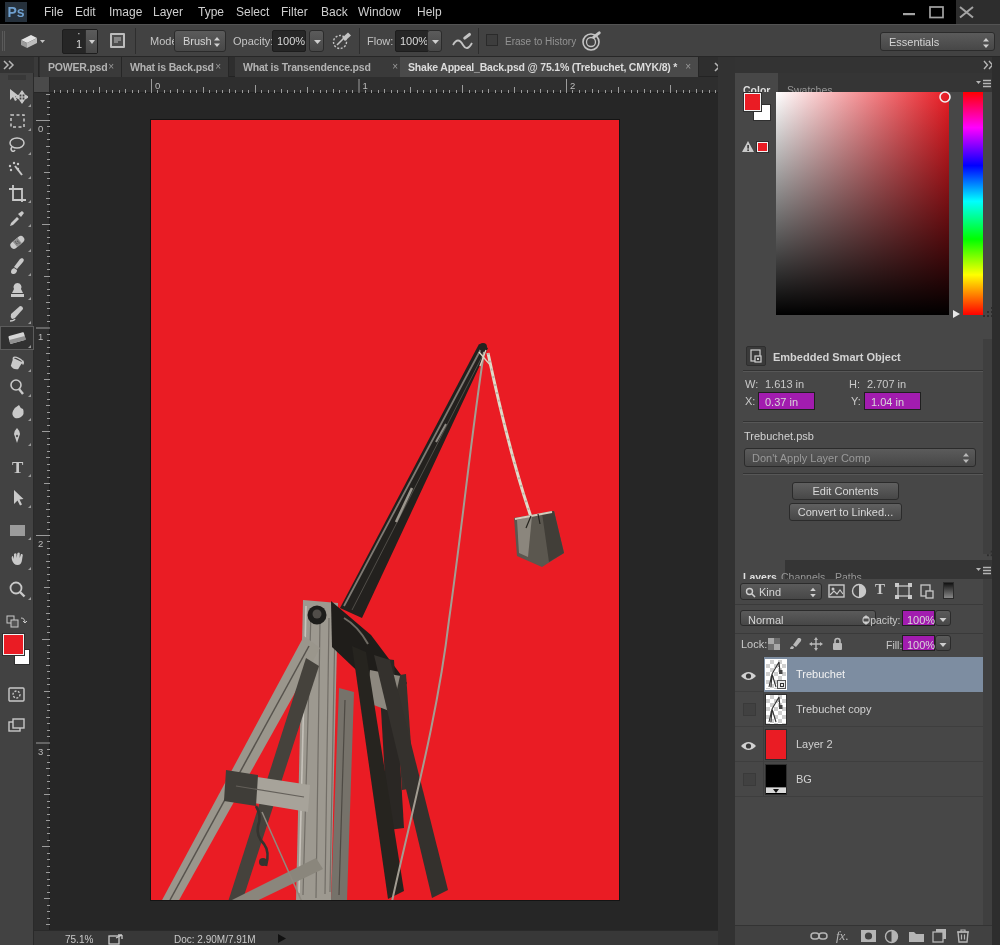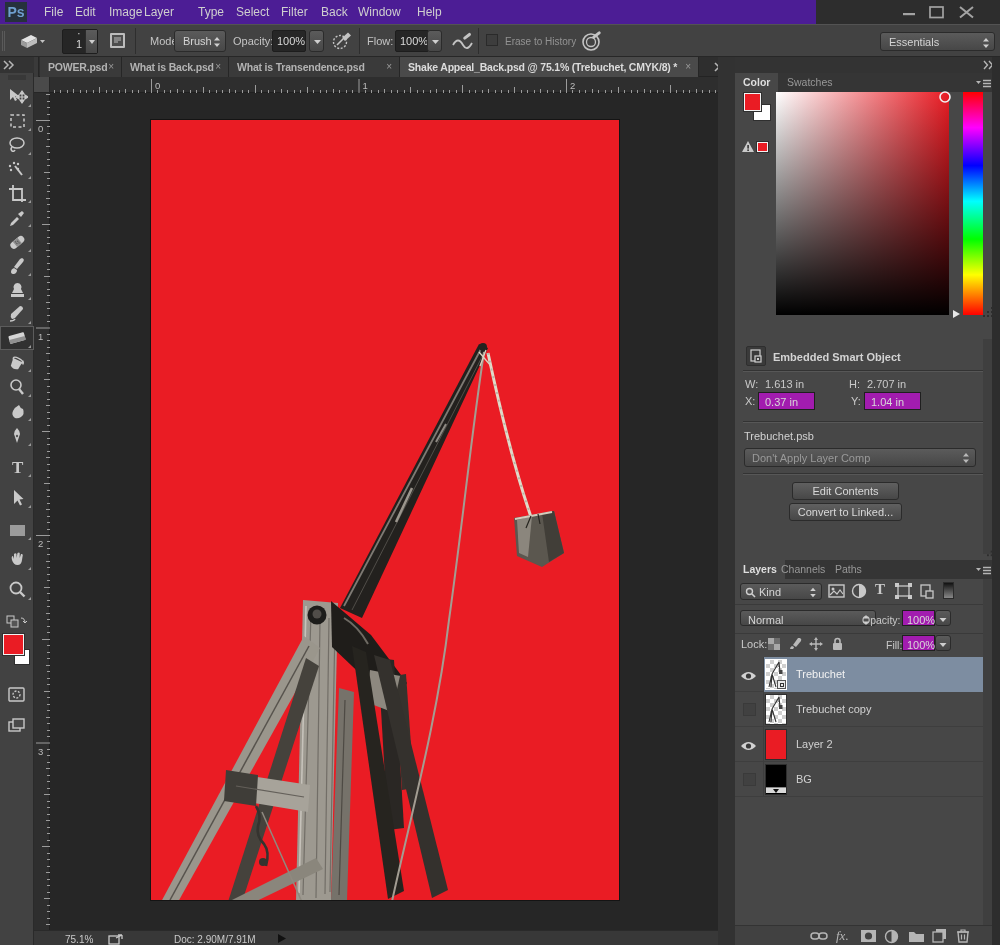--- a/index.html
+++ b/index.html
@@ -2,21 +2,21 @@
 <html><head>
 <meta charset="utf-8">
 <style>
   * { margin:0; padding:0; box-sizing:border-box; }
   html,body { width:1000px; height:945px; overflow:hidden; background:#2d2d2d;
     font-family:"Liberation Sans", sans-serif; }
   .abs { position:absolute; }
   #app { position:relative; width:1000px; height:945px; background:#2d2d2d; }
 
   
-  #menubar { left:0; top:0; width:816px; height:24px; background:#4c1d95; color:#cfcfcf; }
+  #menubar { left:0; top:0; width:956px; height:24px; background:#000000; color:#cfcfcf; }
   #menubar .mi { position:absolute; top:5px; font-size:12px; }
   #pslogo { position:absolute; left:5px; top:2px; width:22px; height:20px; background:#26313c;
     color:#6e9fce; font-size:14px; font-weight:bold; text-align:center; line-height:20px; }
   .winbtns { position:absolute; top:4px; color:#9f9f9f; }
 
   
   #optbar { left:0; top:24px; width:1000px; height:33px; background:#424242;
     border-top:1px solid #535353; border-bottom:1px solid #272727; color:#c4c4c4; font-size:11px; }
   .obox { position:absolute; background:#262626; border:1px solid #1d1d1d; border-radius:2px;
     color:#d9d9d9; font-size:11px; }
@@ -42,40 +42,40 @@
     border-right:1px solid #262626; border-bottom:1px solid #262626; }
   #pasteboard { left:50px; top:93px; width:668px; height:837px; background:#262626; }
   #canvas { left:151px; top:120px; width:468px; height:780px; background:#ea1c24; box-shadow:0 0 0 1px #141414; }
   #docstatus { left:34px; top:930px; width:684px; height:15px; background:#383838; color:#c9c9c9;
     font-size:10px; border-top:1px solid #2a2a2a; }
   #gapstrip { left:718px; top:57px; width:17px; height:888px; background:#323232; }
 
   
   #panels { left:735px; top:57px; width:265px; height:888px; background:#474747; }
   .tabrow { position:absolute; left:0; width:265px; height:19px; background:#353535; }
-  .ptab { position:absolute; top:0; height:19px; line-height:19px; font-size:10.5px; padding:0 8px; color:#989898; }
+  .ptab { position:absolute; top:0; height:19px; line-height:19px; font-size:10.5px; padding:8px 8px; color:#989898; }
   .ptab.active { background:#474747; color:#dfdfdf; font-weight:bold; }
   .pmenu { position:absolute; right:8px; top:6px; width:16px; height:9px; color:#b5b5b5; }
   .hr2 { position:absolute; left:8px; width:240px; height:2px;
     border-top:1px solid #333333; border-bottom:1px solid #575757; }
   .btn { position:absolute; border:1px solid #2b2b2b; border-radius:3px;
     background:linear-gradient(#606060,#474747); color:#d8d8d8; font-size:11px; text-align:center; }
   .darkbox { position:absolute; background:#a21caf; border:1px solid #1f1f1f; color:#d8d8d8; font-size:11px; }
   .ptext { position:absolute; font-size:11px; color:#c9c9c9; }
 </style>
 </head>
 <body>
 <div id="app">
 
   <div id="menubar" class="abs">
     <div id="pslogo">Ps</div>
     <span class="mi" style="left:44px">File</span>
     <span class="mi" style="left:75px">Edit</span>
     <span class="mi" style="left:109px">Image</span>
-    <span class="mi" style="left:144px">Layer</span>
+    <span class="mi" style="left:153px">Layer</span>
     <span class="mi" style="left:198px">Type</span>
     <span class="mi" style="left:236px">Select</span>
     <span class="mi" style="left:281px">Filter</span>
     <span class="mi" style="left:321px">Back</span>
     <span class="mi" style="left:358px">Window</span>
     <span class="mi" style="left:417px">Help</span>
     <div class="winbtns" style="left:900px; width:80px;">
       <svg width="80" height="16" viewBox="0 0 80 16">
         <rect x="3" y="9" width="12" height="2.2" fill="#a3a3a3"></rect>
         <rect x="30" y="3" width="13" height="10.5" fill="none" stroke="#a3a3a3" stroke-width="1.7"></rect>
@@ -286,21 +286,21 @@
       <rect x="3" y="5" width="11" height="9" fill="none" stroke="#c9c9c9" stroke-width="1.4"></rect>
       <rect x="7" y="2" width="11" height="9" fill="#494949" stroke="#c9c9c9" stroke-width="1.4"></rect>
     </svg>
       </div>
   </div>
 
   <div id="tabbar" class="abs">
     <div class="tab" style="left:0px;width:5px;padding:0;"></div>
     <div class="tab" style="left:6px;width:82px;">POWER.psd<span class="x">×</span></div>
     <div class="tab" style="left:88px;width:107px;">What is Back.psd<span class="x">×</span></div>
-    <div class="tab" style="left:195px;width:171px;">What is Transendence.psd<span class="x">×</span></div>
+    <div class="tab" style="left:201px;width:171px;">What is Transendence.psd<span class="x">×</span></div>
     <div class="tab active" style="left:366px;width:299px;">Shake Appeal_Back.psd @ 75.1% (Trebuchet, CMYK/8) *<span class="x">×</span></div>
     <svg class="abs" style="left:678px;top:4px" width="16" height="12" viewBox="0 0 16 12">
       <path d="M3 2 l4 4 -4 4 M9 2 l4 4 -4 4" fill="none" stroke="#b5b5b5" stroke-width="1.6"></path>
     </svg>
   </div>
 
   <div id="rulcorner" class="abs"></div>
   <div id="hruler" class="abs"><svg width="668" height="16" viewBox="0 0 668 16" id="hrsvg">
         <path d="M-106 2 V16 M-99.5 13 V16 M-93.5 13 V16 M-86.5 13 V16 M-80.5 12 V16 M-73.5 13 V16 M-67.5 13 V16 M-60.5 13 V16 M-54.5 10 V16 M-47.5 13 V16 M-41.5 13 V16 M-34.5 13 V16 M-28.5 12 V16 M-21.5 13 V16 M-15.5 13 V16 M-8.5 13 V16 M-2.5 8 V16 M4.5 13 V16 M10.5 13 V16 M17.5 13 V16 M23.5 12 V16 M30.5 13 V16 M36.5 13 V16 M43.5 13 V16 M49.5 10 V16 M56.5 13 V16 M62.5 13 V16 M69.5 13 V16 M75.5 12 V16 M82.5 13 V16 M88.5 13 V16 M95.5 13 V16 M101.5 2 V16 M107.5 13 V16 M114.5 13 V16 M120.5 13 V16 M127.5 12 V16 M133.5 13 V16 M140.5 13 V16 M146.5 13 V16 M153.5 10 V16 M159.5 13 V16 M166.5 13 V16 M172.5 13 V16 M179.5 12 V16 M185.5 13 V16 M192.5 13 V16 M198.5 13 V16 M205.5 8 V16 M211.5 13 V16 M218.5 13 V16 M224.5 13 V16 M231.5 12 V16 M237.5 13 V16 M244.5 13 V16 M250.5 13 V16 M257.5 10 V16 M263.5 13 V16 M270.5 13 V16 M276.5 13 V16 M283.5 12 V16 M289.5 13 V16 M296.5 13 V16 M302.5 13 V16 M309 2 V16 M315.5 13 V16 M321.5 13 V16 M328.5 13 V16 M334.5 12 V16 M341.5 13 V16 M347.5 13 V16 M354.5 13 V16 M360.5 10 V16 M367.5 13 V16 M373.5 13 V16 M380.5 13 V16 M386.5 12 V16 M393.5 13 V16 M399.5 13 V16 M406.5 13 V16 M412.5 8 V16 M419.5 13 V16 M425.5 13 V16 M432.5 13 V16 M438.5 12 V16 M445.5 13 V16 M451.5 13 V16 M458.5 13 V16 M464.5 10 V16 M471.5 13 V16 M477.5 13 V16 M484.5 13 V16 M490.5 12 V16 M497.5 13 V16 M503.5 13 V16 M510.5 13 V16 M516.5 2 V16 M522.5 13 V16 M529.5 13 V16 M535.5 13 V16 M542.5 12 V16 M548.5 13 V16 M555.5 13 V16 M561.5 13 V16 M568.5 10 V16 M574.5 13 V16 M581.5 13 V16 M587.5 13 V16 M594.5 12 V16 M600.5 13 V16 M607.5 13 V16 M613.5 13 V16 M620.5 8 V16 M626.5 13 V16 M633.5 13 V16 M639.5 13 V16 M646.5 12 V16 M652.5 13 V16 M659.5 13 V16 M665.5 13 V16 M672.5 10 V16 M678.5 13 V16 M685.5 13 V16 M691.5 13 V16 M698.5 12 V16 M704.5 13 V16 M711.5 13 V16 M717.5 13 V16 M724 2 V16 M730.5 13 V16 M736.5 13 V16 M743.5 13 V16 M749.5 12 V16 M756.5 13 V16 M762.5 13 V16 M769.5 13 V16 M775.5 10 V16 M782.5 13 V16 M788.5 13 V16 M795.5 13 V16 M801.5 12 V16 M808.5 13 V16 M814.5 13 V16 M821.5 13 V16 M827.5 8 V16 M834.5 13 V16 M840.5 13 V16 M847.5 13 V16 M853.5 12 V16 M860.5 13 V16 M866.5 13 V16 M873.5 13 V16 M879.5 10 V16 M886.5 13 V16 M892.5 13 V16 M899.5 13 V16 M905.5 12 V16 M912.5 13 V16 M918.5 13 V16 M925.5 13 V16 " stroke="#9b9b9b" stroke-width="1"></path>
         <text x="105" y="12" font-size="9.5" fill="#bdbdbd" font-family="Liberation Sans">0</text>

